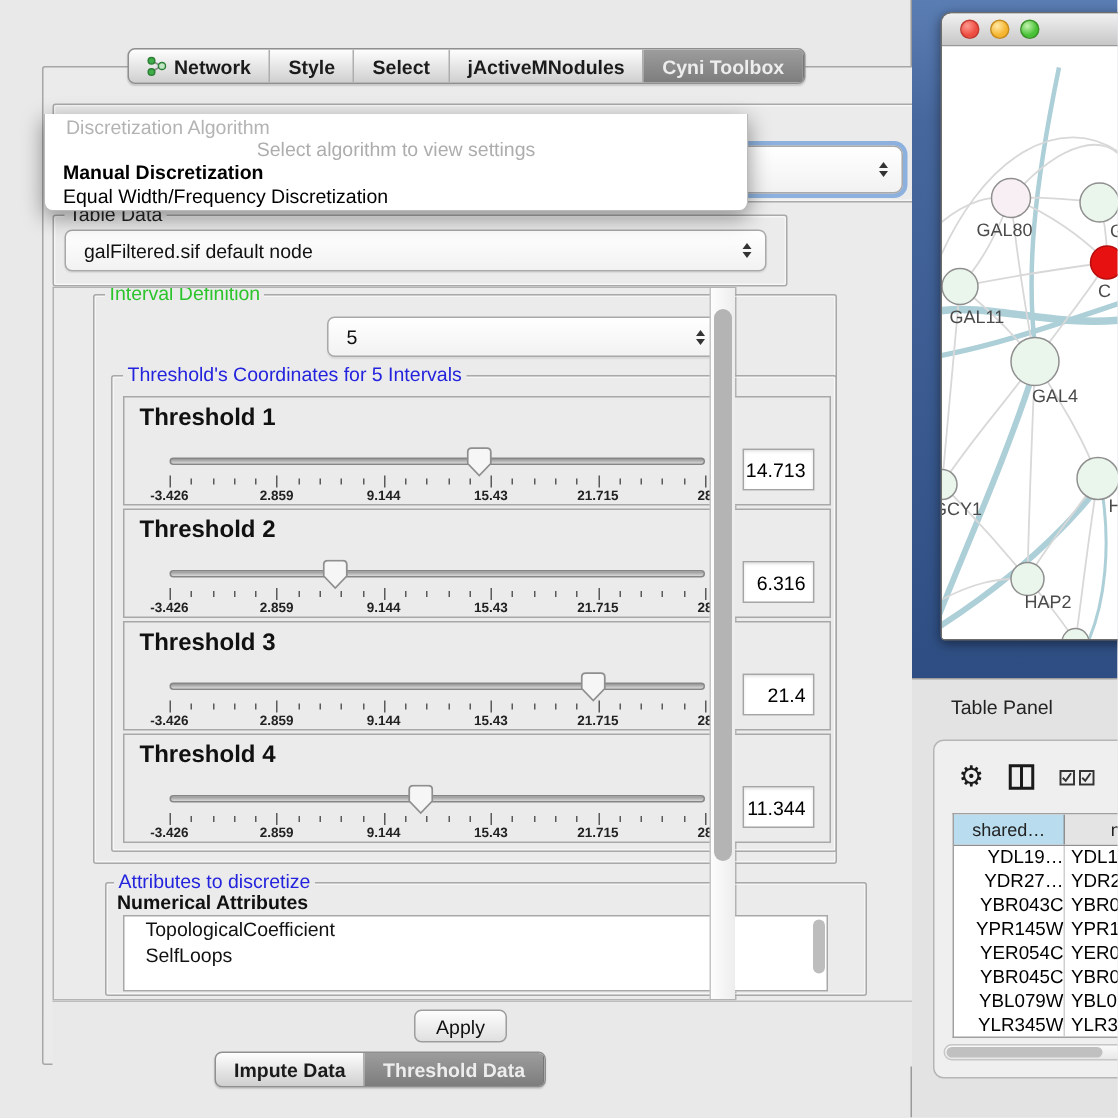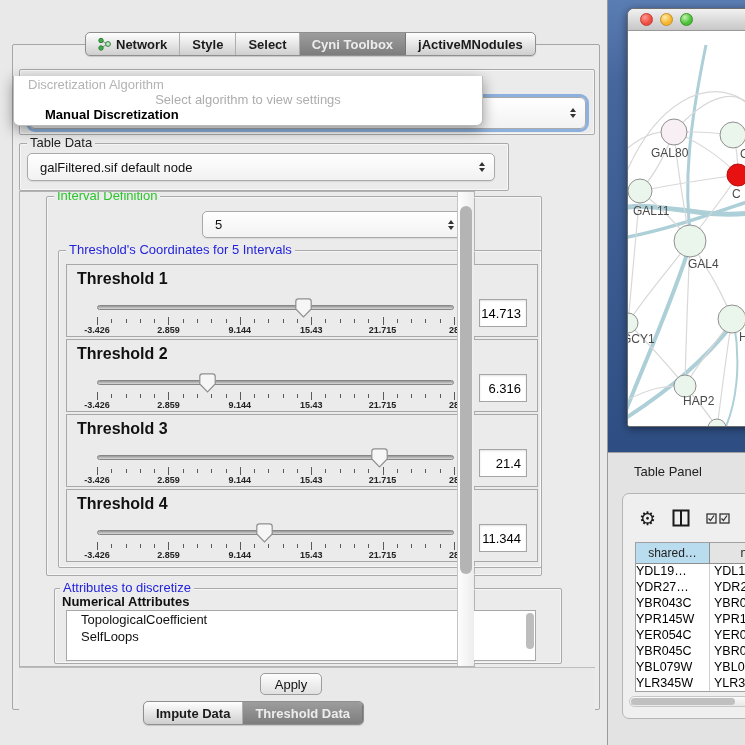--- a/index.html
+++ b/index.html
@@ -16,21 +16,21 @@
 
   
   .tabstrip { position:absolute; display:flex; border:1px solid #8f8f8f; border-radius:5px; overflow:hidden; background:linear-gradient(#fefefe,#cfcfcf); box-shadow:0 1px 1px rgba(0,0,0,.15); height:24px; z-index:6; }
   .tabstrip .tab { display:flex; align-items:center; gap:5px; padding:0 12px; font-size:13px; font-weight:bold; color:#1b1b1b; border-right:1px solid #aeaeae; cursor:default; }
   .tabstrip .tab:last-child { border-right:none; }
   .tabstrip .tab.sel { background:linear-gradient(#9d9d9d,#7d7d7d); color:#ededed; border-right:1px solid #777; }
   #top-tabs { left:85px; top:32px; }
   #bottom-tabs { left:143px; top:701px; }
 
   
-  #content-box { position:absolute; left:12px; top:44px; width:588px; height:666px; background:#ebebeb; border:1px solid #a6a6a6; border-radius:2px; }
+  #content-box { position:absolute; left:28px; top:44px; width:588px; height:666px; background:#ebebeb; border:1px solid #a6a6a6; border-radius:2px; }
   
 
   .groupbox { position:absolute; border:1px solid #a9a9a9; border-radius:2px; box-shadow:inset 0 0 0 1px rgba(255,255,255,.55); }
   .glabel { position:absolute; font-size:13px; background:#ebebeb; padding:0 3px; line-height:14px; white-space:nowrap; z-index:2; }
   .glabel.green { color:var(--green-label); }
   .glabel.blue  { color:var(--blue-label); }
   .glabel.plain { color:#222; }
 
   
   .combo { position:absolute; background:linear-gradient(#ffffff,#f2f2f2); border:1px solid #a9a9a9; border-radius:5px; display:flex; align-items:center; font-size:13px; color:#111; padding-left:12px; box-shadow:0 1px 1px rgba(0,0,0,.08); }
@@ -39,21 +39,21 @@
   .stepper i.up   { border-bottom:4px solid #333; }
   .stepper i.down { border-top:4px solid #333; }
 
   
   #algo-combo { left:16px; top:52px; width:557px; height:32px; border-radius:6px; box-shadow:0 0 0 3px rgba(110,158,218,.75); z-index:1; }
 
   
   #algo-popup { position:absolute; left:0px; top:31px; width:470px; background:#ffffff; border:1px solid #bbb; border-top:none; border-radius:0 0 6px 6px; box-shadow:0 4px 14px rgba(0,0,0,.4); z-index:5; padding-bottom:2px; }
   #algo-popup .faded-label { font-size:13px; color:#b3b3b3; padding:2px 0 0 14px; line-height:14px; }
   #algo-popup .prompt { font-size:13px; color:#adadad; text-align:center; line-height:15px; }
-  #algo-popup .item { font-size:13px; color:#000; padding-left:31px; line-height:15.5px; }
+  #algo-popup .item { font-size:13px; color:#000; padding-left:12px; line-height:15.5px; }
   #algo-popup .item.sel { font-weight:bold; }
 
   
   #scroll-area { position:absolute; left:6px; top:146px; width:456px; height:476px; border:1px solid #b3b3b3; background:#ebebeb; }
   #viewport { position:absolute; left:0; top:0; width:557px; height:474px; overflow:hidden; }
   #vscroll-gutter { position:absolute; right:0; top:0; width:17px; height:474px; background:linear-gradient(to right,#fdfdfd,#ededed); border-left:1px solid #c4c4c4; }
   #vscroll-thumb { position:absolute; left:2px; top:14px; width:12px; height:368px; background:#b4b4b4; border-radius:6px; }
 
   
   .thr-row { position:absolute; left:46px; width:472px; height:73px; background:#ebebeb; border:1px solid #a8a8a8; }
@@ -92,21 +92,21 @@
   #tp-title { position:absolute; left:26px; top:11px; font-size:13px; color:#222; }
   #tp-panel { position:absolute; left:14px; top:40px; width:200px; height:226px; background:#efefef; border:1px solid #b5b5b5; border-radius:7px; }
   #tp-toolbar { position:absolute; left:0; top:4px; width:100%; height:40px; display:flex; align-items:center; gap:16px; padding-left:16px; }
   .gear-glyph { font-size:19px; color:#1a1a1a; line-height:1; }
   #tp-table { position:absolute; left:12px; top:48px; width:200px; height:150px; background:#fff; border:1px solid #a0a0a0; border-right:none; overflow:hidden; }
   .tp-header { display:flex; height:21px; border-bottom:1px solid #8f8f8f; }
   .tp-header .hc { font-size:12px; color:#222; display:flex; align-items:center; justify-content:center; border-right:1px solid #8f8f8f; }
   .tp-header .hc.c1 { width:74px; }
   .tp-header .hc.c2 { width:92px; background:#e4e4e4; }
   .tp-row { display:flex; height:16px; }
-  .tp-row .c1 { width:74px; font-size:12.5px; color:#000; text-align:left; border-right:1px solid #cfcfcf; white-space:nowrap; overflow:hidden; }
+  .tp-row .c1 { width:74px; font-size:12.5px; color:#000; text-align:right; border-right:1px solid #cfcfcf; white-space:nowrap; overflow:hidden; }
   .tp-row .c2 { width:92px; font-size:12.5px; color:#000; padding-left:4px; white-space:nowrap; overflow:hidden; }
   #hscroll { position:absolute; left:6px; top:202px; width:192px; height:11px; background:linear-gradient(#fafafa,#e8e8e8); border:1px solid #c6c6c6; border-radius:6px; }
   #hthumb { position:absolute; left:1px; top:1px; width:104px; height:7px; background:#c0c0c0; border-radius:4px; }
 
   svg text { font-family:"Liberation Sans",sans-serif; }
 </style>
 </head>
 <body>
 
 <div id="control-panel">
@@ -121,42 +121,43 @@
     <circle cx="10" cy="7" r="2.4" fill="#bfe6c3" stroke="#2c7f35"></circle>
   </svg>
 <span>Network</span>
       </div>
       <div class="tab">
         <span>Style</span>
       </div>
       <div class="tab">
         <span>Select</span>
       </div>
+      <div class="tab">
+        <span>jActiveMNodules</span>
+      </div>
       <div class="tab sel">
         <span>Cyni Toolbox</span>
-      </div>
-      <div class="tab">
-        <span>jActiveMNodules</span>
       </div>
     </div>
 
   <div id="content-box">
 
     <div class="groupbox" style="left:6px; top:24px; width:576px; height:66px;"></div>
     <div id="algo-combo" class="combo">
       <span class="stepper">
           <i class="up"></i>
           <i class="down"></i>
         </span>
     </div>
 
     <div id="algo-popup">
       <div class="faded-label">Discretization Algorithm</div>
       <div class="prompt">Select algorithm to view settings</div>
       <div class="item sel">Manual Discretization</div>
+      <div class="item">Equal Width/Frequency Discretization</div>
     </div>
 
     <div class="groupbox" style="left:6px; top:98px; width:490px; height:48px;"></div>
     <span class="glabel plain" style="left:14px; top:91px;">Table Data</span>
     <div class="combo" style="left:14px; top:108px; width:468px; height:28px;">
       <span>galFiltered.sif default node</span>
       <span class="stepper">
           <i class="up"></i>
           <i class="down"></i>
         </span>

